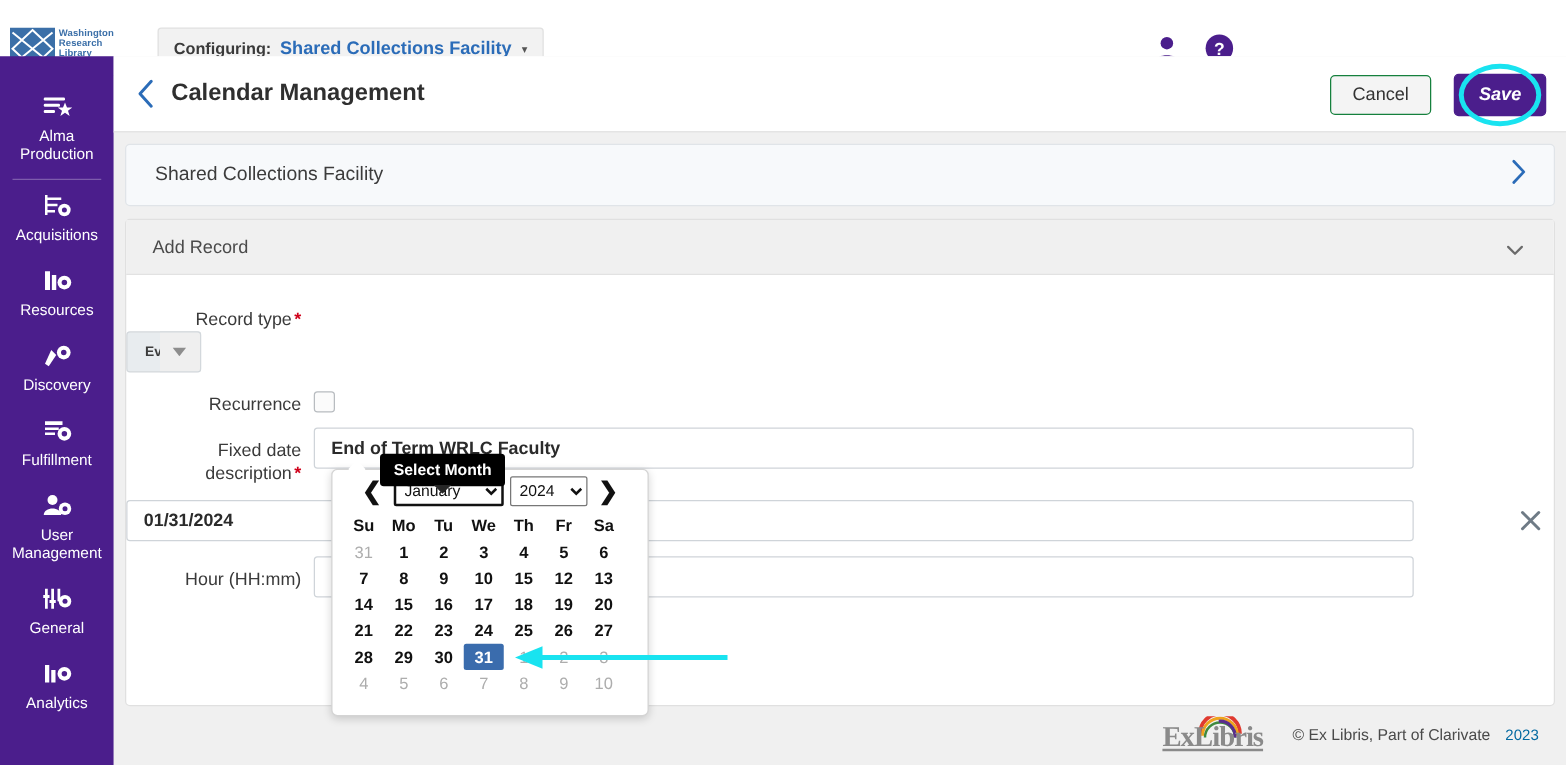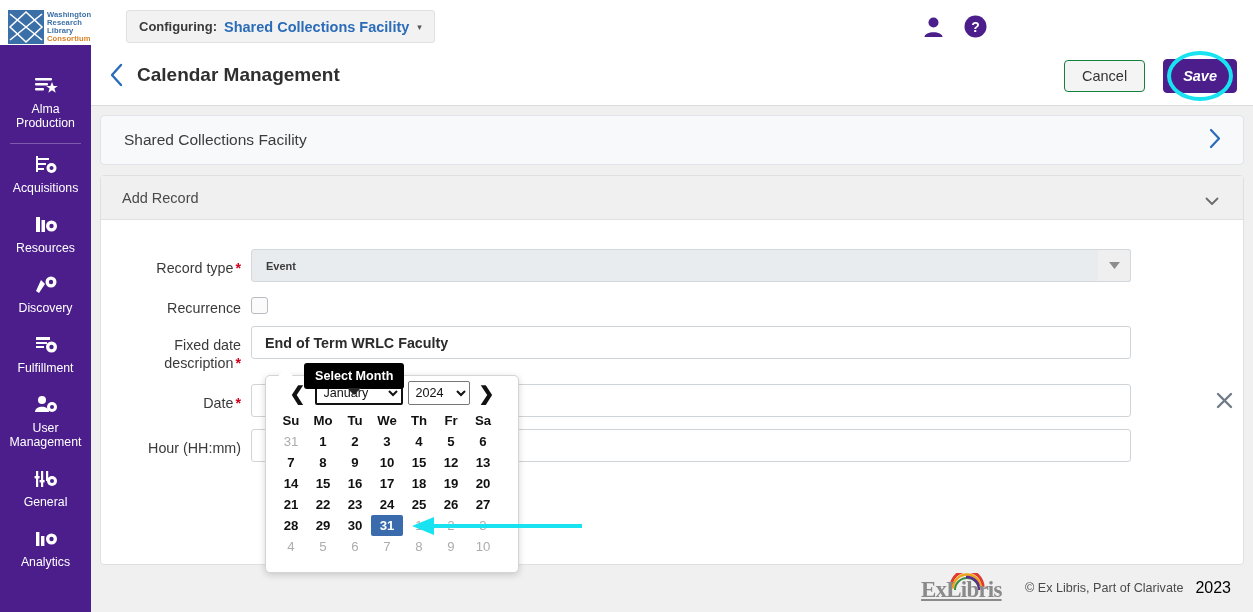--- a/index.html
+++ b/index.html
@@ -5,21 +5,21 @@
   * { box-sizing: border-box; margin: 0; padding: 0; }
   html, body {
     width: 1253px; height: 612px;
     font-family: "Liberation Sans", sans-serif;
     background: #ffffff; overflow: hidden;
   }
   body { position: relative; }
 
   
   #topbar {
-    position: absolute; left: 0; top: 4px; width: 1003px; height: 45px;
+    position: absolute; left: 0; top: 16px; width: 1003px; height: 45px;
     background: #ffffff; border-bottom: 1px solid #e3e3e3;
   }
   #wrlc-logo {
     position: absolute; left: 8px; top: 4px; width: 92px; height: 38px;
     display: flex; align-items: center; gap: 3px;
   }
   #wrlc-mark { width: 36px; height: 34px; flex: none; }
   #wrlc-words {
     font-size: 7.6px; line-height: 8.2px; font-weight: bold;
     color: #3b6fa8; letter-spacing: .1px;
@@ -227,21 +227,21 @@
     padding-right: 22px; gap: 12px;
   }
   #exlibris-logo { position: relative; width: 92px; height: 30px; }
   #exl-text {
     position: absolute; left: 0; bottom: 0; font-size: 23px;
     font-weight: bold; color: #8a8a8a; letter-spacing: -.8px;
     font-family: "Liberation Serif", serif;
     text-decoration: underline;
   }
   #footer-copy { font-size: 12.6px; color: #4a4a4a; }
-  #footer-year { font-size: 16px; color: #000000; }
+  #footer-year { font-size: 12px; color: #0369a1; }
 </style>
 </head>
 <body>
 
 <div id="topbar">
 
   <div id="wrlc-logo">
     <svg id="wrlc-mark" viewBox="0 0 36 34">
       <rect x="0" y="0" width="36" height="34" fill="#3b6fa8"></rect>
       <g stroke="#ffffff" stroke-width="1.6" fill="none">
@@ -417,21 +417,21 @@
   <div id="add-record-card">
     <div id="add-record-head">
       <div class="ar-title">Add Record</div>
       <div class="ar-chevron">
         <svg width="14" height="9" viewBox="0 0 14 9">
           <path d="M1.5 1.5 L7 7 L12.5 1.5" stroke="#6b6b6b" stroke-width="1.8" fill="none" stroke-linecap="round" stroke-linejoin="round"></path>
         </svg>
       </div>
     </div>
 
-    <div class="form-row" style="margin-top:29px;">
+    <div class="form-row" style="margin-top:17px;flex-direction:column;">
       <div class="lbl">
         <span>Record type</span><span class="req">*</span>
       </div>
       <div class="fld">
         <div class="ro-input">Event</div>
         <div class="ro-select-btn">
           <svg width="11" height="7" viewBox="0 0 11 7">
             <polygon points="0,0 11,0 5.5,7" fill="#8d8d8d"></polygon>
           </svg>
         </div>
@@ -449,23 +449,20 @@
       <div class="lbl">
         <span>Fixed date</span><br>
         <span>description</span><span class="req">*</span>
       </div>
       <div class="fld">
         <input class="txt-input" type="text" value="End of Term WRLC Faculty" style="">
       </div>
     </div>
 
     <div class="form-row" style="margin-top:12px;">
-      <div class="lbl">
-        <span>Date</span><span class="req">*</span>
-      </div>
       <div class="fld date-wrap">
         <input class="txt-input" type="text" value="01/31/2024" style="">
         <div id="date-clear">
           <svg width="19" height="19" viewBox="0 0 19 19">
             <path d="M3 3 L16 16 M16 3 L3 16" stroke="#6f7b86" stroke-width="2.4" stroke-linecap="round"></path>
           </svg>
         </div>
         
       </div>
     </div>

